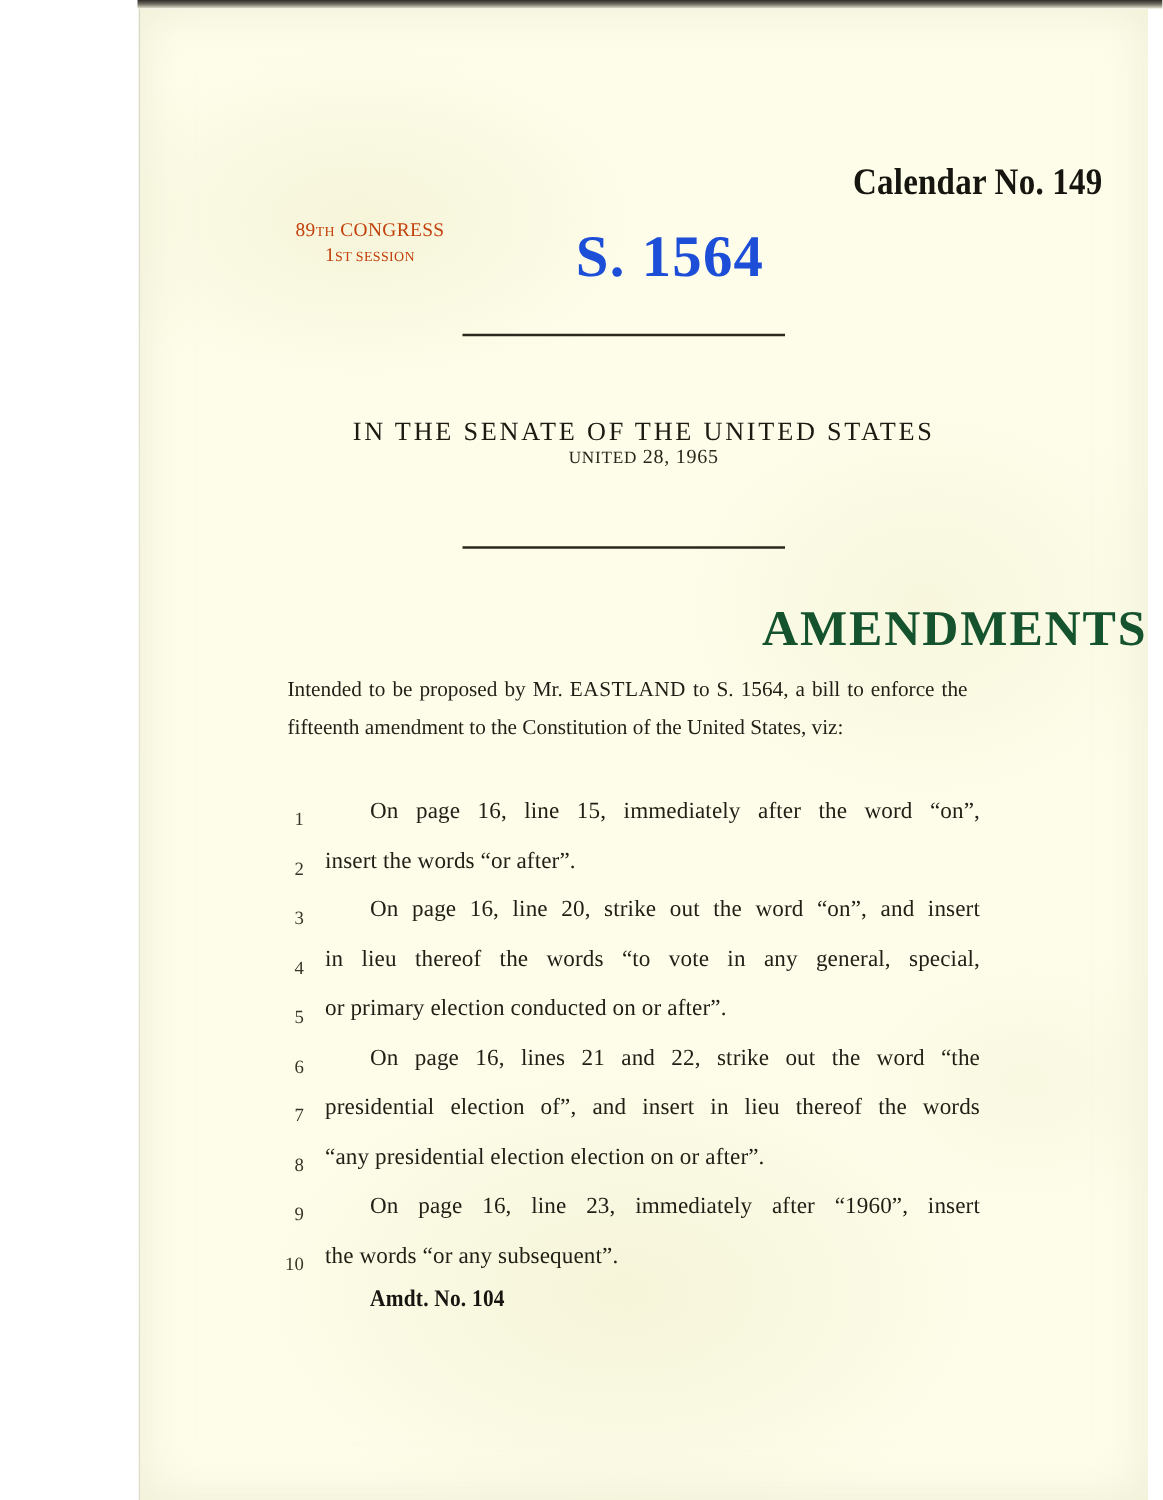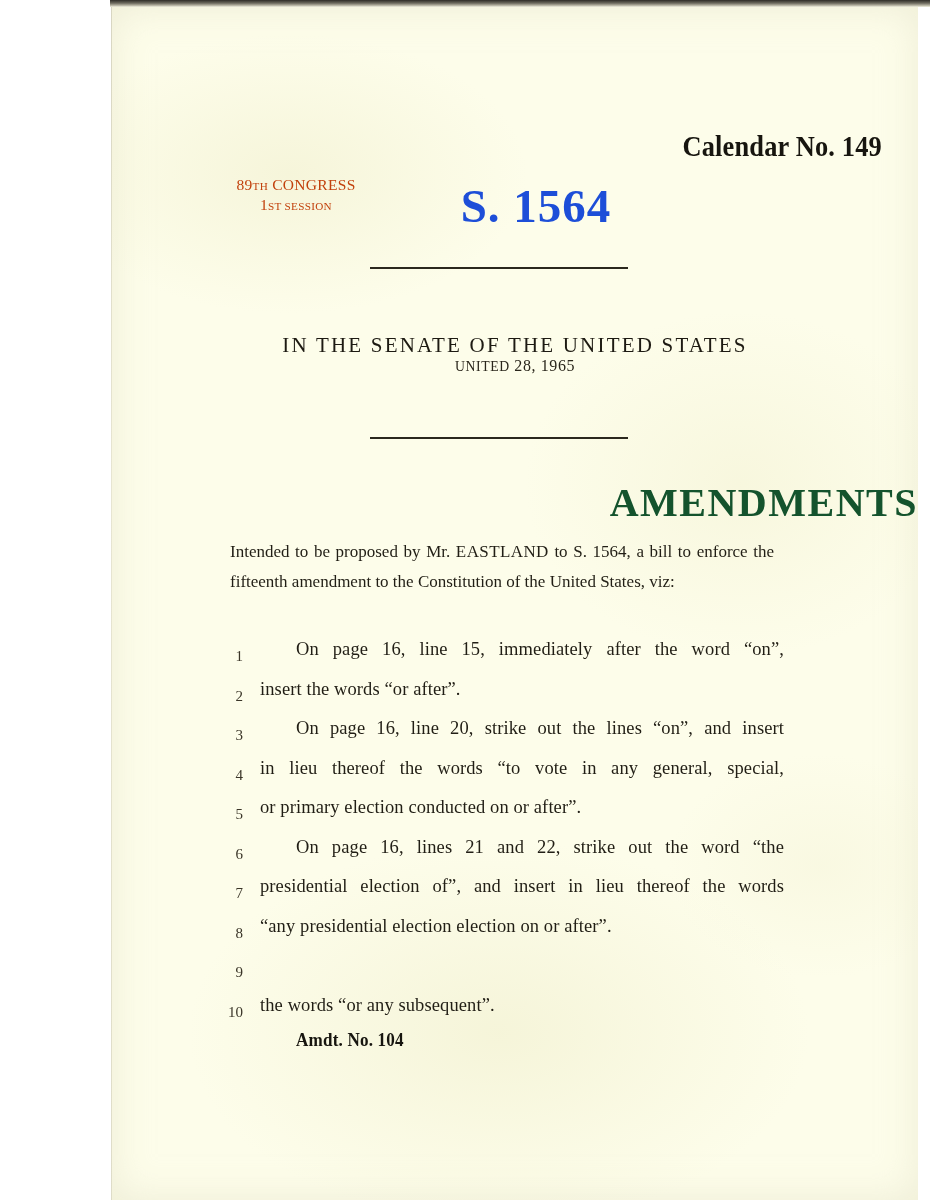--- a/index.html
+++ b/index.html
@@ -278,21 +278,21 @@
         <div class="amd-line">
           <div class="line-no">1</div>
           <div class="line-text justified"><span class="para-indent"></span><span>On page 16, line 15, immediately after the word “on”,</span></div>
         </div>
         <div class="amd-line">
           <div class="line-no">2</div>
           <div class="line-text"><span>insert the words “or after”.</span></div>
         </div>
         <div class="amd-line">
           <div class="line-no">3</div>
-          <div class="line-text justified"><span class="para-indent"></span><span>On page 16, line 20, strike out the lines “on”, and insert</span></div>
+          <div class="line-text justified"><span class="para-indent"></span><span>On page 16, line 20, strike out the word “on”, and insert</span></div>
         </div>
         <div class="amd-line">
           <div class="line-no">4</div>
           <div class="line-text justified"><span>in lieu thereof the words “to vote in any general, special,</span></div>
         </div>
         <div class="amd-line">
           <div class="line-no">5</div>
           <div class="line-text"><span>or primary election conducted on or after”.</span></div>
         </div>
         <div class="amd-line">
@@ -302,20 +302,21 @@
         <div class="amd-line">
           <div class="line-no">7</div>
           <div class="line-text justified"><span>presidential election of”, and insert in lieu thereof the words</span></div>
         </div>
         <div class="amd-line">
           <div class="line-no">8</div>
           <div class="line-text"><span>“any presidential election election on or after”.</span></div>
         </div>
         <div class="amd-line">
           <div class="line-no">9</div>
+          <div class="line-text justified"><span class="para-indent"></span><span>On page 16, line 23, immediately after “1960”, insert</span></div>
         </div>
         <div class="amd-line">
           <div class="line-no">10</div>
           <div class="line-text"><span>the words “or any subsequent”.</span></div>
         </div>
       </div>
 
     <div id="amdt-no">Amdt. No. 104</div>
 
   </div>

